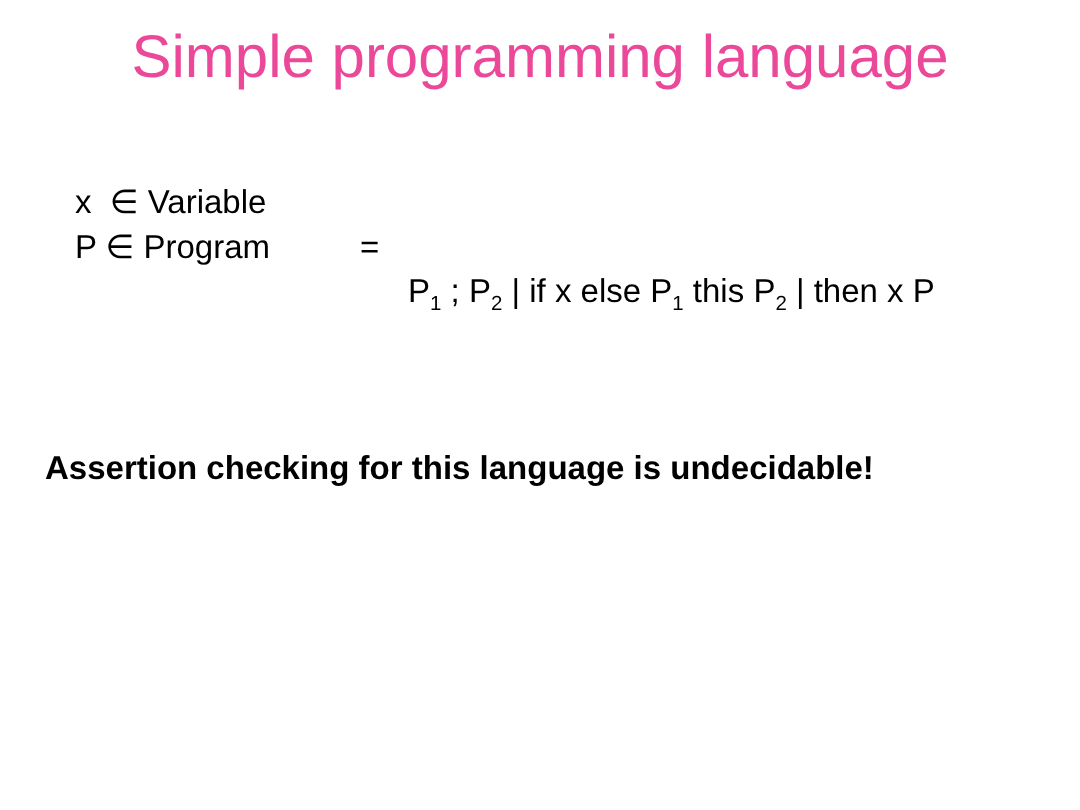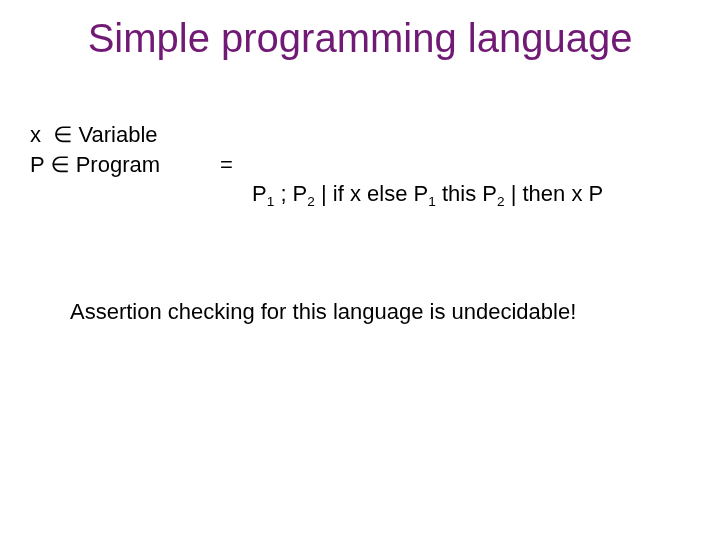--- a/index.html
+++ b/index.html
@@ -12,29 +12,30 @@
     color: #000000;
   }
   .slide {
     box-sizing: border-box;
     width: 720px;
     height: 540px;
     padding: 12px 30px 30px 30px;
     position: relative;
   }
   .title {
-    color: #701a75;
+    color: #ec4899;
     font-size: 40px;
     text-align: center;
     margin: 4px 0 60px 0;
     line-height: 1.1;
   }
   .grammar {
     font-size: 22px;
     line-height: 1.35;
+    margin-left: 20px;
   }
   .row {
     display: flex;
     flex-direction: row;
     align-items: flex-start;
   }
   .lhs {
     display: inline-block;
     min-width: 190px;
     white-space: nowrap;
@@ -47,21 +48,21 @@
     display: inline-block;
   }
   .sub {
     font-size: 0.62em;
     vertical-align: sub;
     line-height: 0;
   }
   .assertion {
     font-size: 22px;
     margin-top: 90px;
-    margin-left: 40px;
+    font-weight: bold;
   }
 </style>
 </head>
 <body>
 
 <div class="slide">
 
   <div class="title">Simple programming language</div>
 
   <div class="grammar">

